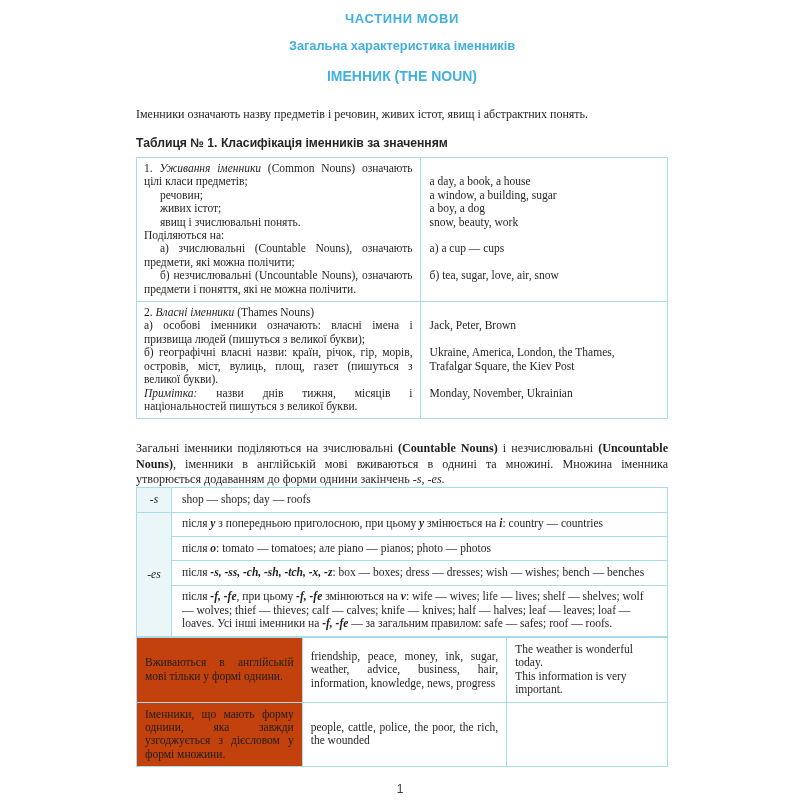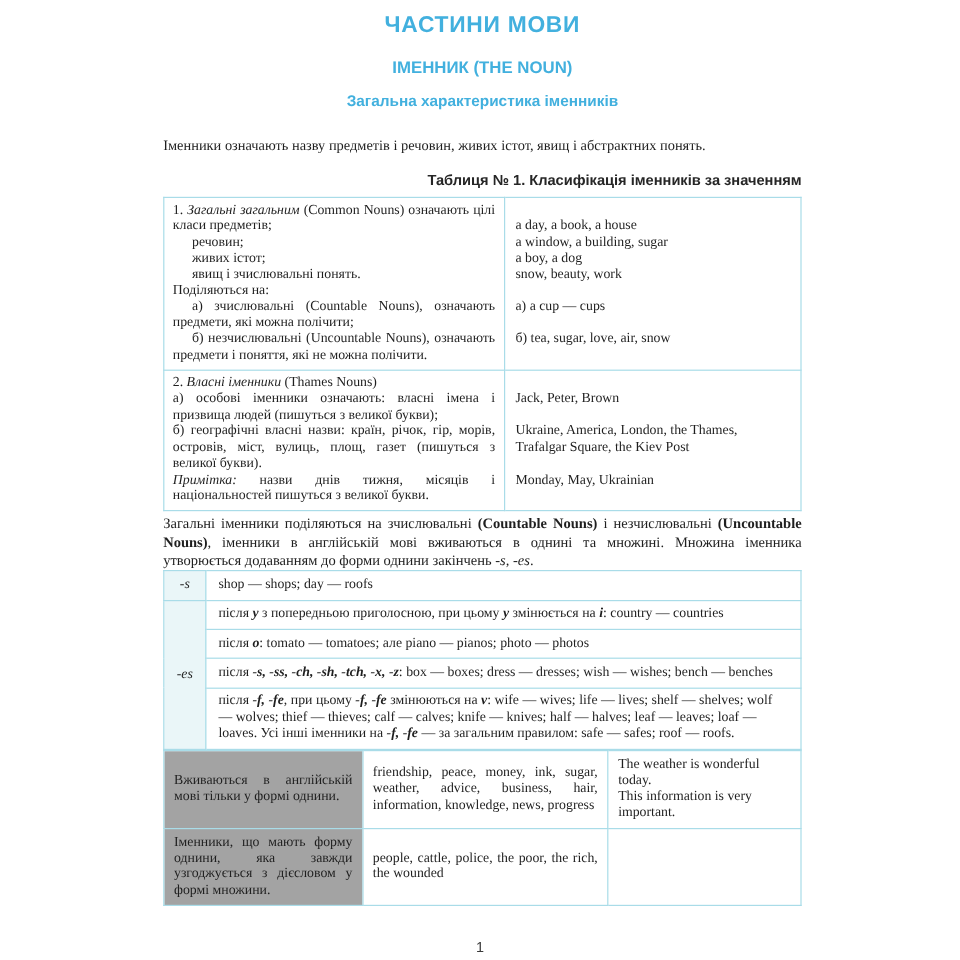--- a/index.html
+++ b/index.html
@@ -3,41 +3,41 @@
 <meta charset="utf-8">
 <style>
   html,body { margin:0; padding:0; background:#ffffff; }
   .page {
     position:relative; width:800px; height:800px; background:#ffffff;
     font-family:"Liberation Serif", serif; color:#1f1f1f; overflow:hidden;
   }
   .content { position:absolute; left:136px; top:4px; width:532px; }
 
   .h-blue { color:#42b0de; font-family:"Liberation Sans", sans-serif; font-weight:bold; text-align:center; }
-  .h1 { font-size:19px; margin-top:7px; letter-spacing:0.6px; }
+  .h1 { font-size:13px; margin-top:7px; letter-spacing:0.6px; }
   .h2 { font-size:14px; margin-top:15px; }
   .h3 { font-size:12.8px; margin-top:12px; }
 
   .intro { font-size:12px; margin-top:23px; }
-  .bodypara { font-size:12.1px; line-height:15.3px; text-align:justify; margin-top:3px; }
+  .bodypara { font-size:12.1px; line-height:15.3px; text-align:justify; margin-top:22px; }
 
   .cap { font-family:"Liberation Sans", sans-serif; font-weight:bold; font-size:12.2px;
-         color:#262626; margin-top:14px; margin-bottom:7px;text-align:right; }
+         color:#262626; margin-top:14px; margin-bottom:7px; }
 
   table { border-collapse:collapse; width:100%; table-layout:fixed; }
   td { border:1.4px solid #a9dce8; vertical-align:top; font-size:11.5px; line-height:13.4px; }
 
   .t1 .cl { width:54%; padding:4px 7px 5px 7px; text-align:justify; }
   .t1 .cr { width:46%; padding:4px 9px 5px 9px; }
 
   .t2 .lbl { width:30px; text-align:center; font-style:italic; background:#eaf6f8;
              vertical-align:middle; padding:3px 2px; }
   .t2 .rule { padding:4.5px 10px 5.5px 10px; }
 
-  .t3 .lab  { width:31%; background:#a3a3a3; padding:5px 8px; text-align:justify; vertical-align:middle; }
+  .t3 .lab  { width:31%; background:#c2410c; padding:5px 8px; text-align:justify; vertical-align:middle; }
   .t3 .mid  { width:39%; padding:5px 8px; text-align:justify; vertical-align:middle; }
   .t3 .sent { width:30%; padding:5px 8px; vertical-align:middle; }
 
   .para { text-align:justify; }
   .para.ind { padding-left:16px; }
   .para.fi  { text-indent:16px; }
   .line { min-height:13.4px; }
 
   .seg-i  { font-style:italic; }
   .seg-b  { font-weight:bold; }
@@ -46,31 +46,31 @@
   .pageno { position:absolute; bottom:4px; left:0; width:100%; text-align:center;
             font-family:"Liberation Sans", sans-serif; font-size:12px; color:#3a3a3a; }
 </style>
 </head>
 <body>
 
 <div class="page">
   <div class="content">
 
     <div class="h-blue h1">ЧАСТИНИ МОВИ</div>
+    <div class="h-blue h3">Загальна характеристика іменників</div>
     <div class="h-blue h2">ІМЕННИК (THE NOUN)</div>
-    <div class="h-blue h3">Загальна характеристика іменників</div>
 
     <div class="intro">Іменники означають назву предметів і речовин, живих істот, явищ і абстрактних понять.</div>
 
     <div class="cap">Таблиця № 1. Класифікація іменників за значенням</div>
     <table class="t1">
       <tbody>
           <tr>
         <td class="cl">
-              <div class="para"><span>1. </span><span class="seg-i">Загальні загальним</span><span> (Common Nouns) означають цілі класи предметів;</span></div>
+              <div class="para"><span>1. </span><span class="seg-i">Уживання іменники</span><span> (Common Nouns) означають цілі класи предметів;</span></div>
               <div class="para ind"><span>речовин;</span></div>
               <div class="para ind"><span>живих істот;</span></div>
               <div class="para ind"><span>явищ і зчислювальні понять.</span></div>
               <div class="para"><span>Поділяються на:</span></div>
               <div class="para fi"><span>а) зчислювальні (Countable Nouns), означають предмети, які можна полічити;</span></div>
               <div class="para fi"><span>б) незчислювальні (Uncountable Nouns), означають предмети і поняття, які не можна полічити.</span></div>
             </td>
         <td class="cr">
               <div class="line">&nbsp;</div>
               <div class="line">a day, a book, a house</div>
@@ -90,21 +90,21 @@
               <div class="para"><span>б) географічні власні назви: країн, річок, гір, морів, островів, міст, вулиць, площ, газет (пишуться з великої букви).</span></div>
               <div class="para"><span class="seg-i">Примітка:</span><span> назви днів тижня, місяців і національностей пишуться з великої букви.</span></div>
             </td>
         <td class="cr">
               <div class="line">&nbsp;</div>
               <div class="line">Jack, Peter, Brown</div>
               <div class="line">&nbsp;</div>
               <div class="line">Ukraine, America, London, the Thames,</div>
               <div class="line">Trafalgar Square, the Kiev Post</div>
               <div class="line">&nbsp;</div>
-              <div class="line">Monday, May, Ukrainian</div>
+              <div class="line">Monday, November, Ukrainian</div>
             </td>
       </tr>
     </tbody>
       </table>
 
     <div class="bodypara"><span>Загальні іменники поділяються на зчислювальні </span><span class="seg-b">(Countable Nouns)</span><span> і незчислювальні </span><span class="seg-b">(Uncountable Nouns)</span><span>, іменники в англійській мові вживаються в однині та множині. Множина іменника утворюється додаванням до форми однини закінчень </span><span class="seg-i">-s, -es</span><span>.</span></div>
 
     <table class="t2">
       <tbody>
           <tr>

